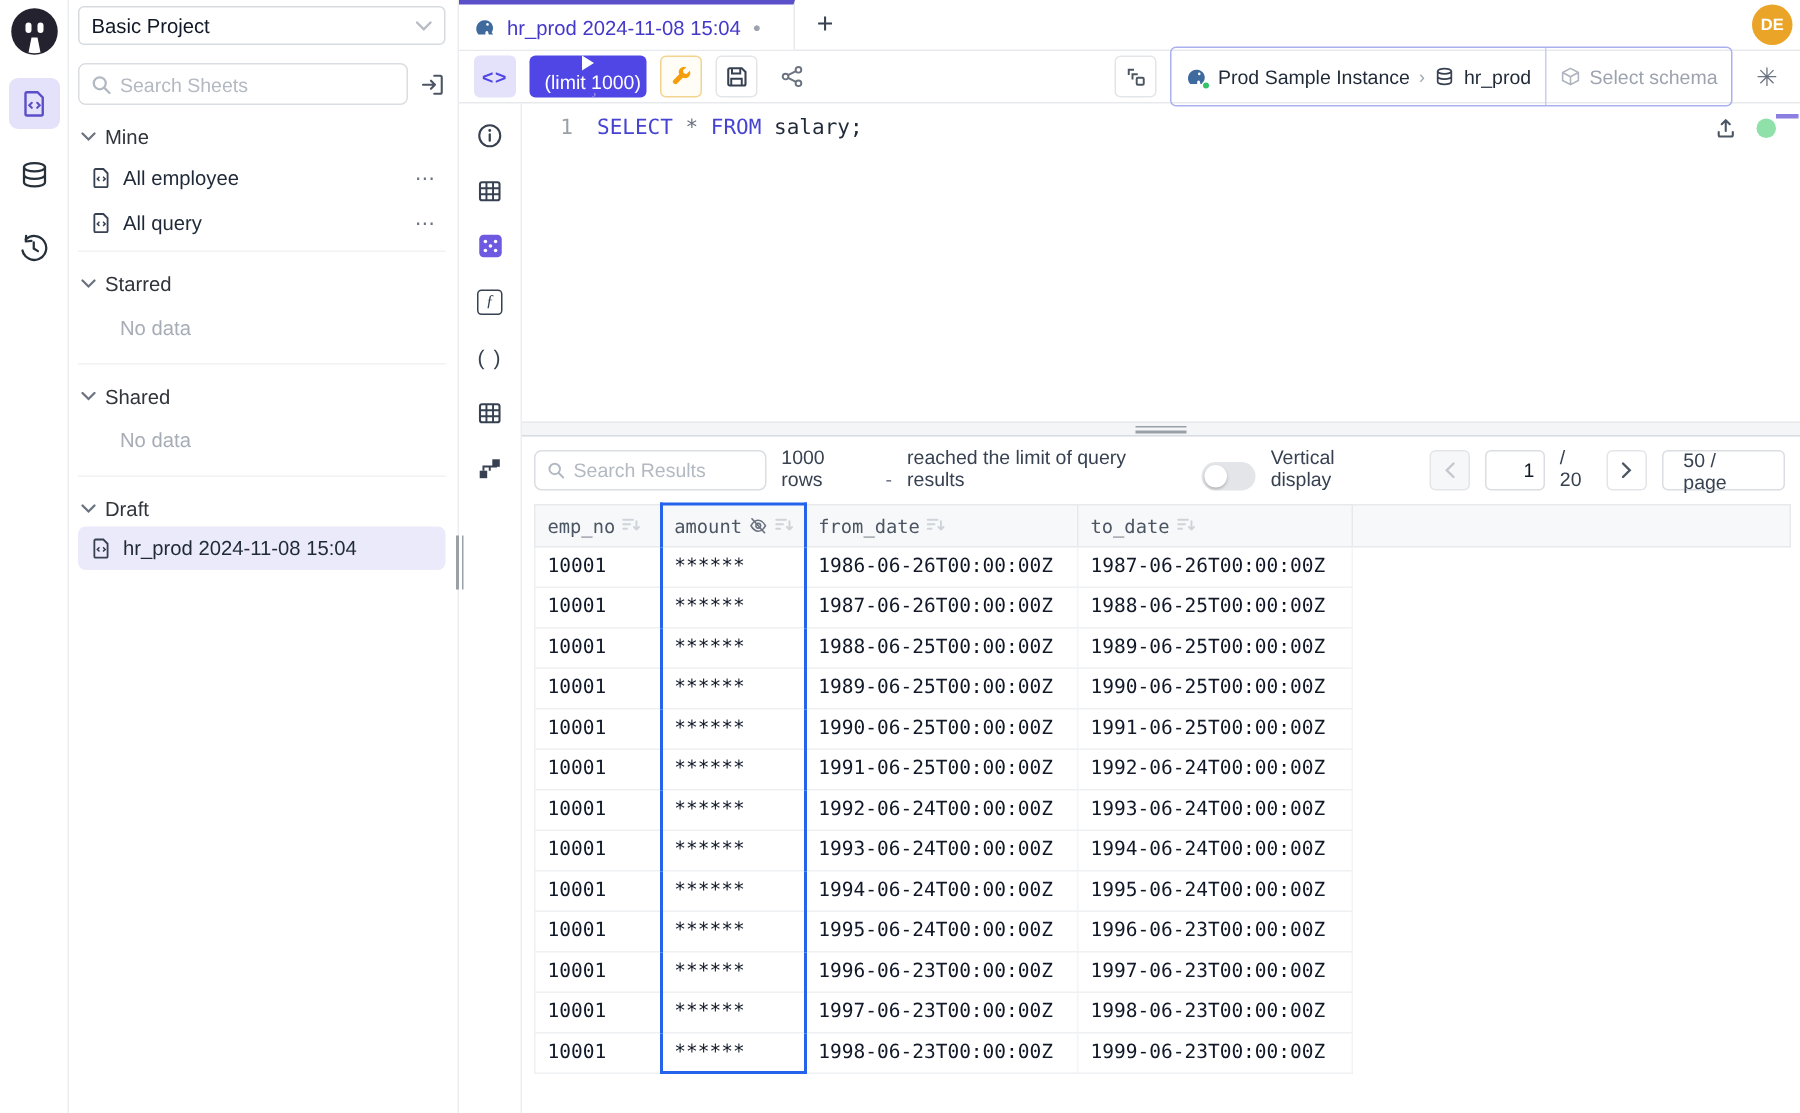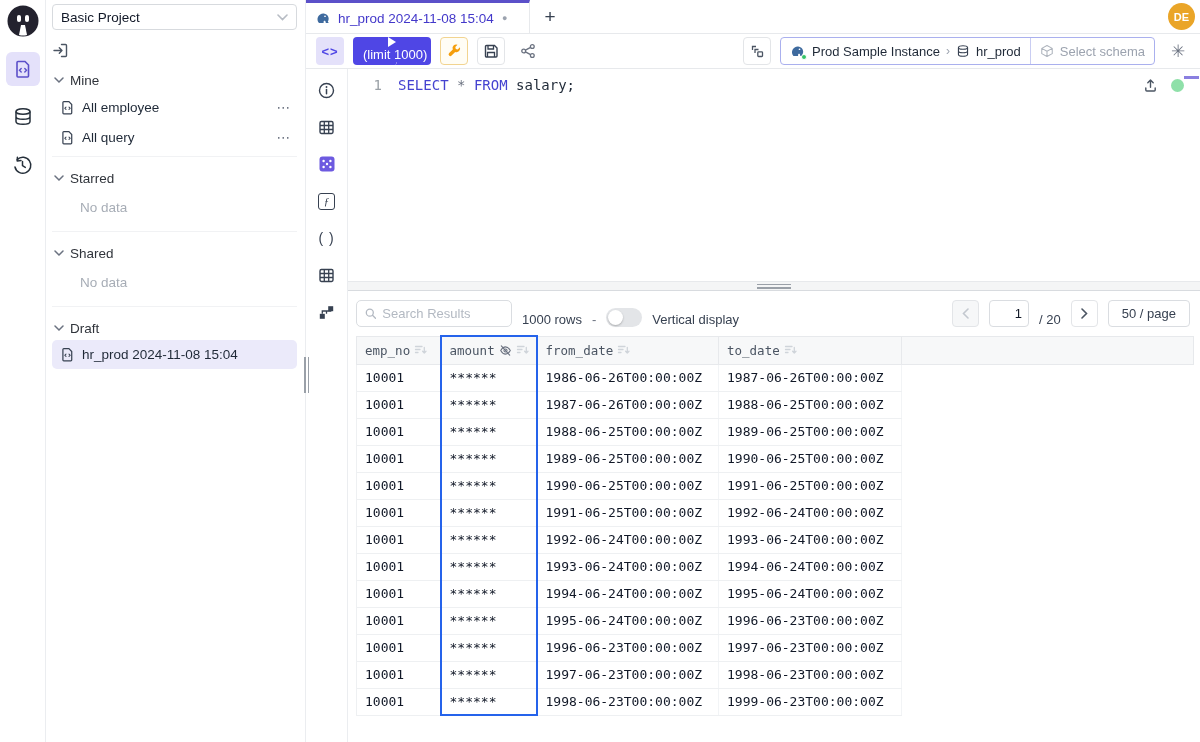--- a/index.html
+++ b/index.html
@@ -43,21 +43,21 @@
   .toolbar { height:35px; border-bottom:1px solid #e7e9ec; display:flex; align-items:center; padding:0 8px 0 10px; gap:9px; }
   .sq-btn { width:28px; height:28px; border-radius:4px; display:flex; align-items:center; justify-content:center; cursor:pointer; }
   .code-btn { background:#e4e1fa; color:#4f46e5; font-weight:bold; font-size:13px; letter-spacing:1px; }
   .run-btn { height:28px; background:#4f46e5; color:#fff; border:none; border-radius:4px; display:flex; align-items:center; padding:0 4px 0 10px; font-size:13px; cursor:pointer; font-family:"Liberation Sans",sans-serif;flex-direction:column; }
   .play { width:0; height:0; border-left:8px solid #fff; border-top:5px solid transparent; border-bottom:5px solid transparent; margin-right:7px; }
   .run-div { width:1px; height:16px; background:rgba(255,255,255,.35); margin:0 6px 0 8px; }
   .wrench-btn { border:1px solid #f2d490; background:#fffdf5; }
   .save-btn { border:1px solid #e3e5e8; }
   .tb-spacer { flex:1; }
   .batch-btn { border:1px solid #e3e5e8; }
-  .conn-chip { height:28px; border:1px solid #aab0ee; border-radius:4px; display:flex; align-items:center; font-size:13px; overflow:hidden; }
+  .conn-chip { height:40px; border:1px solid #aab0ee; border-radius:4px; display:flex; align-items:center; font-size:13px; overflow:hidden; }
   .conn-seg { display:flex; align-items:center; gap:6px; padding:0 9px; height:100%; cursor:pointer; }
   .conn-seg.schema { border-left:1px solid #c9cdf2; color:#9ca3af; }
   .conn-arrow { color:#9ca3af; font-size:12px; }
   .pgwrap { position:relative; width:16px; height:15px; }
   .pgdot { position:absolute; right:-1px; bottom:-1px; width:6px; height:6px; border-radius:50%; background:#34c467; border:1px solid #fff; }
   .ai-btn { font-size:17px; color:#6b7280; }
 
   .main-body { flex:1; display:flex; min-height:0; }
   .strip { width:42px; border-right:1px solid #ebedf0; display:flex; flex-direction:column; align-items:center; padding-top:8px; gap:11px; flex:0 0 auto; }
   .strip .sq-btn { width:26px; height:26px; }
@@ -147,20 +147,27 @@
 
   <div class="sidebar">
     <div class="proj-select">
       <span>Basic Project</span>
       <svg width="11" height="7" viewBox="0 0 11 7">
           <path d="M1 1 L5.5 5.5 L10 1" fill="none" stroke="#b7bcc4" stroke-width="1.6" stroke-linecap="round"></path>
         </svg>
     </div>
 
     <div class="search-row">
+      <div class="search-box">
+        <svg width="13" height="13" viewBox="0 0 13 13">
+            <circle cx="5.5" cy="5.5" r="4" fill="none" stroke="#b3b9c2" stroke-width="1.5"></circle>
+            <path d="M8.6 8.6 L12 12" stroke="#b3b9c2" stroke-width="1.5" stroke-linecap="round"></path>
+          </svg>
+        <input placeholder="Search Sheets" style="">
+      </div>
       <svg width="17" height="17" viewBox="0 0 17 17" style="cursor:pointer">
           <path d="M9.5 2.5 h4 a1 1 0 0 1 1 1 v10 a1 1 0 0 1 -1 1 h-4" fill="none" stroke="#4b5563" stroke-width="1.4" stroke-linecap="round"></path>
           <path d="M2 8.5 h8 M7.3 5.8 L10 8.5 L7.3 11.2" fill="none" stroke="#4b5563" stroke-width="1.4" stroke-linecap="round" stroke-linejoin="round"></path>
         </svg>
     </div>
 
     <div class="section">
       <div class="sec-head">
         <svg width="10" height="7" viewBox="0 0 10 7">
             <path d="M1 1 L5 5 L9 1" fill="none" stroke="#6b7280" stroke-width="1.5" stroke-linecap="round"></path>
@@ -380,20 +387,21 @@
           <div class="res-toolbar">
             <div class="res-search">
               <svg width="13" height="13" viewBox="0 0 13 13">
                   <circle cx="5.5" cy="5.5" r="4" fill="none" stroke="#b3b9c2" stroke-width="1.5"></circle>
                   <path d="M8.6 8.6 L12 12" stroke="#b3b9c2" stroke-width="1.5" stroke-linecap="round"></path>
                 </svg>
               <input placeholder="Search Results" style="">
             </div>
             <span>1000 rows</span>
             <span style="color:#6b7280">-</span>
+            <span>reached the limit of query results</span>
             <div class="toggle">
                 <span class="knob"></span>
               </div>
             <span>Vertical display</span>
             <div class="tb-spacer"></div>
             <div class="pg-btn disabled">
               <svg width="7" height="11" viewBox="0 0 7 11">
                   <path d="M6 1 L1.5 5.5 L6 10" fill="none" stroke="#c3c8cf" stroke-width="1.6" stroke-linecap="round"></path>
                 </svg>
             </div>

